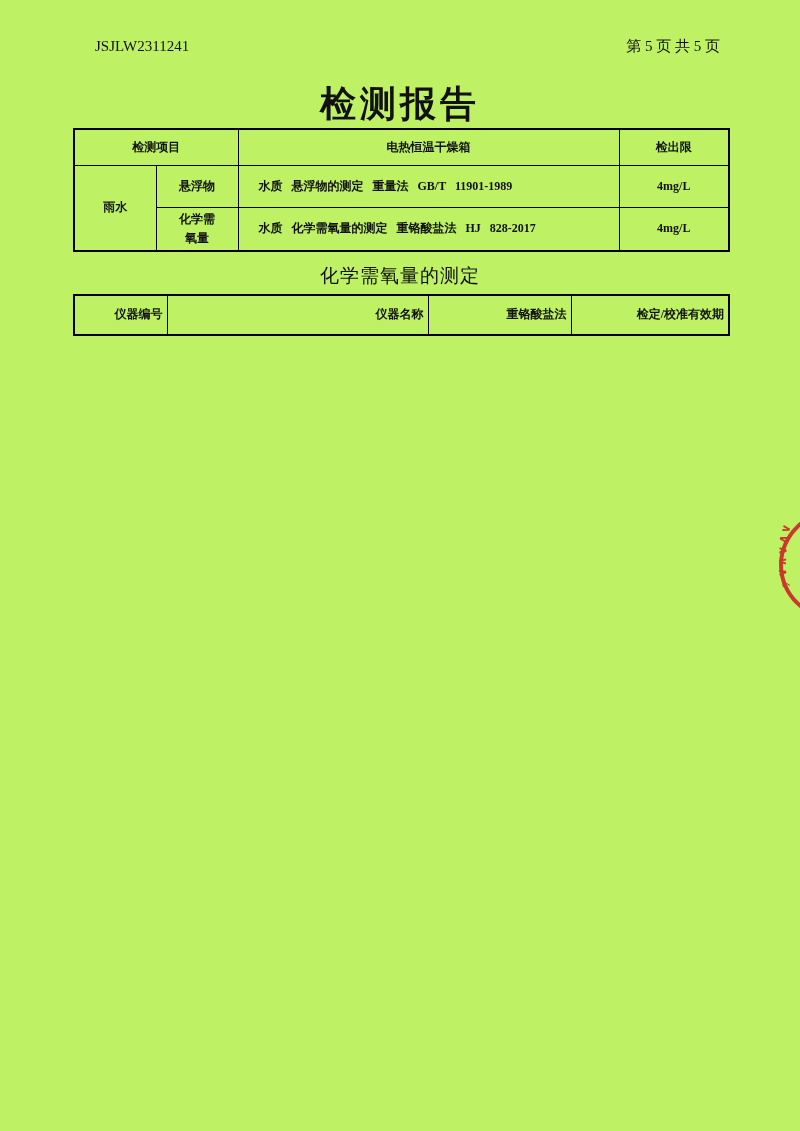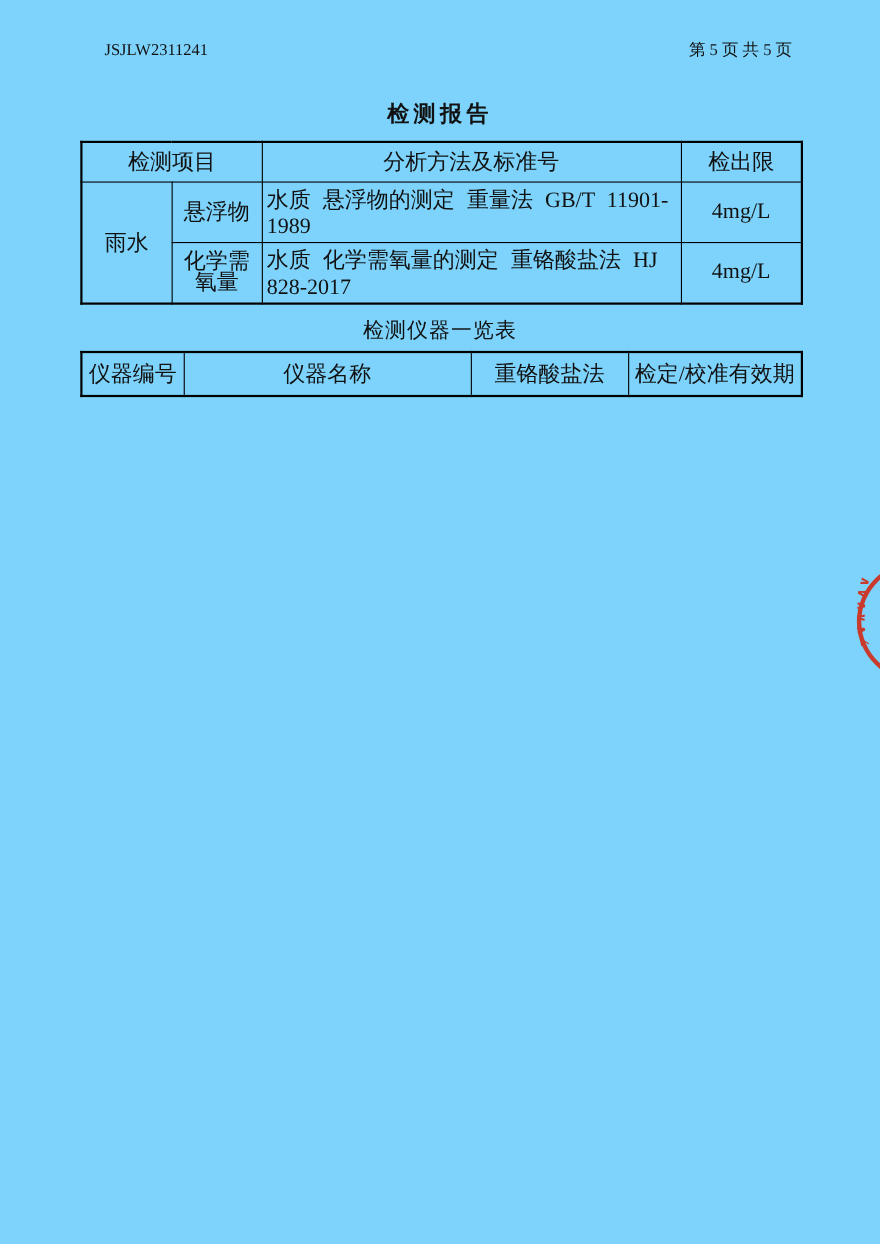--- a/index.html
+++ b/index.html
@@ -2,36 +2,36 @@
 <html><head>
 <meta charset="utf-8">
 <style>
   * { margin: 0; padding: 0; box-sizing: border-box; }
   html, body { background: #e8e8e8; }
   .page {
     position: relative;
     width: 800px;
     height: 1131px;
     margin: 0 auto;
-    background: #7dd3fc;
+    background: #bef264;
     overflow: hidden;
     color: #111111;
     font-family: "Liberation Serif", "DejaVu Serif", serif;
   }
   .doc-header {
     display: flex;
     justify-content: space-between;
     padding: 38px 80px 0 95px;
     font-size: 15px;
     line-height: 17px;
   }
   .doc-title {
     margin-top: 32px;
     text-align: center;
-    font-size: 20px;
+    font-size: 36px;
     font-weight: bold;
     letter-spacing: 4px;
     line-height: 34px;
   }
   .table-caption {
     text-align: center;
     font-size: 19px;
     letter-spacing: 1px;
     line-height: 25px;
   }
@@ -43,31 +43,32 @@
     margin-left: 73px;
     width: 655px;
     border: 2px solid #000;
   }
   .methods-table { margin-top: 7px; }
   .instruments-table { margin-top: 6px; }
   td {
     border: 1px solid #000;
     text-align: center;
     vertical-align: middle;
-    font-size: 20px;
+    font-size: 12px;
     padding: 2px 4px;
     overflow: hidden;
+    font-weight: bold;
   }
   .methods-table tr.header-row td { height: 36px; }
   .methods-table tr.data-row td { height: 42px; }
-  .instruments-table tr.header-row td { height: 40px; }
+  .instruments-table tr.header-row td { height: 40px; text-align: right; }
   .instruments-table tr.data-row td { height: 39px; }
   td.cell-left {
     text-align: left;
-    padding-left: 4px;
+    padding-left: 20px;
     word-spacing: 6px;
   }
   td.wrap-two-lines { white-space: pre-line; line-height: 19px; }
   .date-cell { word-spacing: 2px; }
   .end-mark {
     margin-top: 8px;
     text-align: center;
     font-size: 16px;
     font-weight: bold;
     letter-spacing: 5px;
@@ -110,39 +111,39 @@
   <table class="methods-table">
     <colgroup>
       <col style="width:82px">
         <col style="width:82px">
         <col style="width:381px">
         <col style="width:110px">
     </colgroup>
     <tbody>
       <tr class="header-row">
         <td colspan="2">检测项目</td>
-        <td>分析方法及标准号</td>
+        <td>电热恒温干燥箱</td>
         <td>检出限</td>
       </tr>
       <tr class="data-row">
         <td rowspan="2">雨水</td>
         <td>悬浮物</td>
         <td class="cell-left">水质 悬浮物的测定 重量法 GB/T 11901-1989</td>
         <td>4mg/L</td>
       </tr>
       <tr class="data-row">
         <td class="wrap-two-lines">化学需
 氧量</td>
         <td class="cell-left">水质 化学需氧量的测定 重铬酸盐法 HJ 828-2017</td>
         <td>4mg/L</td>
       </tr>
     </tbody>
   </table>
 
-  <div class="table-caption caption-instruments">检测仪器一览表</div>
+  <div class="table-caption caption-instruments">化学需氧量的测定</div>
 
   <table class="instruments-table">
     <colgroup>
       <col style="width:93px">
         <col style="width:261px">
         <col style="width:143px">
         <col style="width:158px">
     </colgroup>
     <tbody>
       <tr class="header-row">

